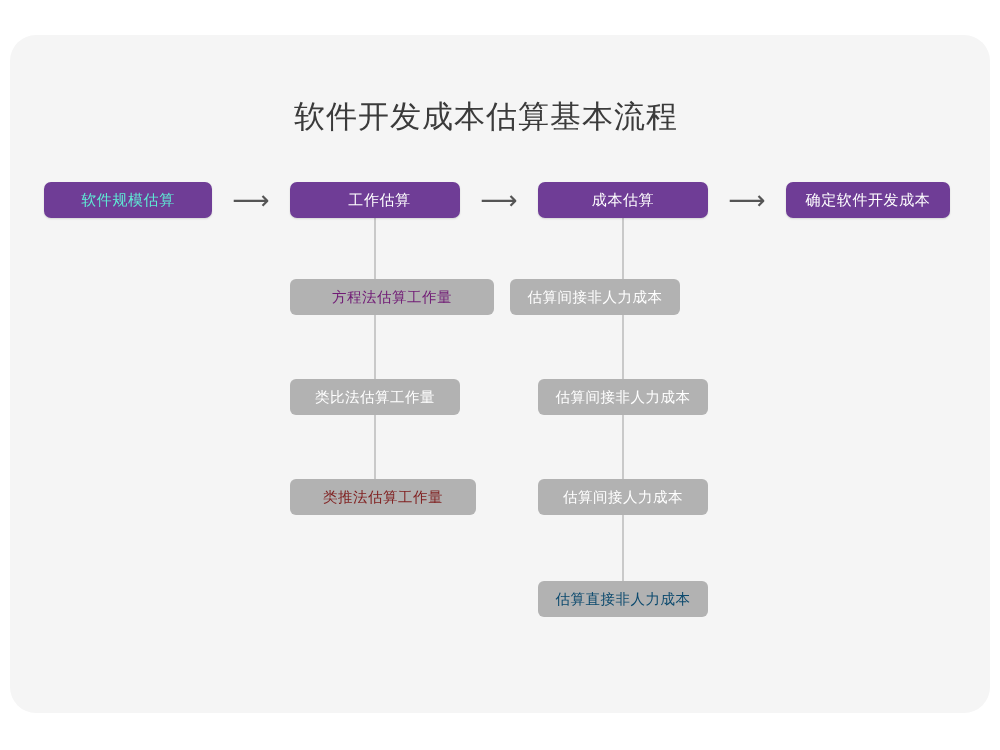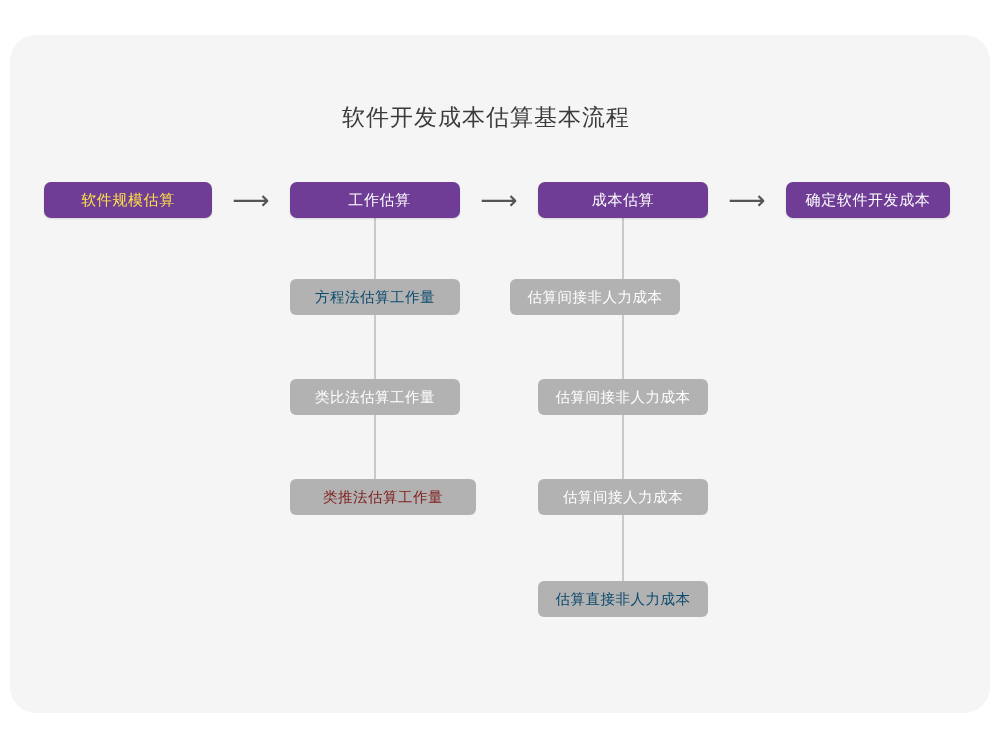--- a/index.html
+++ b/index.html
@@ -33,21 +33,21 @@
     border-radius: 26px;
   }
 
   
   .title {
     position: absolute;
     left: 0;
     top: 95px;
     width: 972px;
     text-align: center;
-    font-size: 23px;
+    font-size: 31px;
     line-height: 44px;
     letter-spacing: 1px;
     color: #3b3b3b;
     font-weight: 400;
     white-space: nowrap;
   }
 
   
   .node {
     position: absolute;
@@ -111,34 +111,34 @@
       <div class="connector" style="left: 374px; top: 218px; height: 61px; background: rgb(201, 201, 201);"></div>
       <div class="connector" style="left: 374px; top: 315px; height: 64px; background: rgb(201, 201, 201);"></div>
       <div class="connector" style="left: 374px; top: 415px; height: 64px; background: rgb(201, 201, 201);"></div>
       <div class="connector" style="left: 622px; top: 218px; height: 61px; background: rgb(201, 201, 201);"></div>
       <div class="connector" style="left: 622px; top: 315px; height: 64px; background: rgb(201, 201, 201);"></div>
       <div class="connector" style="left: 622px; top: 415px; height: 64px; background: rgb(201, 201, 201);"></div>
       <div class="connector" style="left: 622px; top: 515px; height: 66px; background: rgb(201, 201, 201);"></div>
     </div>
 
   <div id="flow-layer">
-      <div class="node primary" style="left: 44px; top: 182px; width: 168px; background: rgb(111, 61, 150); color: #fde047;">软件规模估算</div>
+      <div class="node primary" style="left: 44px; top: 182px; width: 168px; background: rgb(111, 61, 150); color: #5eead4;">软件规模估算</div>
       <div class="node primary" style="left: 290px; top: 182px; width: 170px; background: rgb(111, 61, 150); color: rgb(255, 255, 255); padding-left: 9px;">工作估算</div>
       <div class="node primary" style="left: 538px; top: 182px; width: 170px; background: rgb(111, 61, 150); color: rgb(255, 255, 255);">成本估算</div>
       <div class="node primary" style="left: 786px; top: 182px; width: 164px; background: rgb(111, 61, 150); color: rgb(255, 255, 255);">确定软件开发成本</div>
     </div>
 
   <div id="arrow-layer">
       <div class="arrow" style="left: 220px; top: 182px; width: 62px; color: rgb(85, 85, 85);">⟶</div>
       <div class="arrow" style="left: 468px; top: 182px; width: 62px; color: rgb(85, 85, 85);">⟶</div>
       <div class="arrow" style="left: 716px; top: 182px; width: 62px; color: rgb(85, 85, 85);">⟶</div>
     </div>
 
   <div id="branch-layer">
-      <div class="node secondary" style="left: 290px; top: 279px; width: 170px; background: rgb(178, 178, 178); color: #0c4a6e;">方程法估算工作量</div>
+      <div class="node secondary" style="left: 290px; top: 279px; width: 204px; background: rgb(178, 178, 178); color: #701a75;">方程法估算工作量</div>
       <div class="node secondary" style="left: 290px; top: 379px; width: 170px; background: rgb(178, 178, 178); color: rgb(255, 255, 255);">类比法估算工作量</div>
       <div class="node secondary" style="left: 290px; top: 479px; width: 186px; background: rgb(178, 178, 178); color: #7f1d1d;">类推法估算工作量</div>
       <div class="node secondary" style="left: 510px; top: 279px; width: 170px; background: rgb(178, 178, 178); color: rgb(255, 255, 255);">估算间接非人力成本</div>
       <div class="node secondary" style="left: 538px; top: 379px; width: 170px; background: rgb(178, 178, 178); color: rgb(255, 255, 255);">估算间接非人力成本</div>
       <div class="node secondary" style="left: 538px; top: 479px; width: 170px; background: rgb(178, 178, 178); color: rgb(255, 255, 255);">估算间接人力成本</div>
       <div class="node secondary" style="left: 538px; top: 581px; width: 170px; background: rgb(178, 178, 178); color: #0c4a6e;">估算直接非人力成本</div>
     </div>
 
 </div>
 

